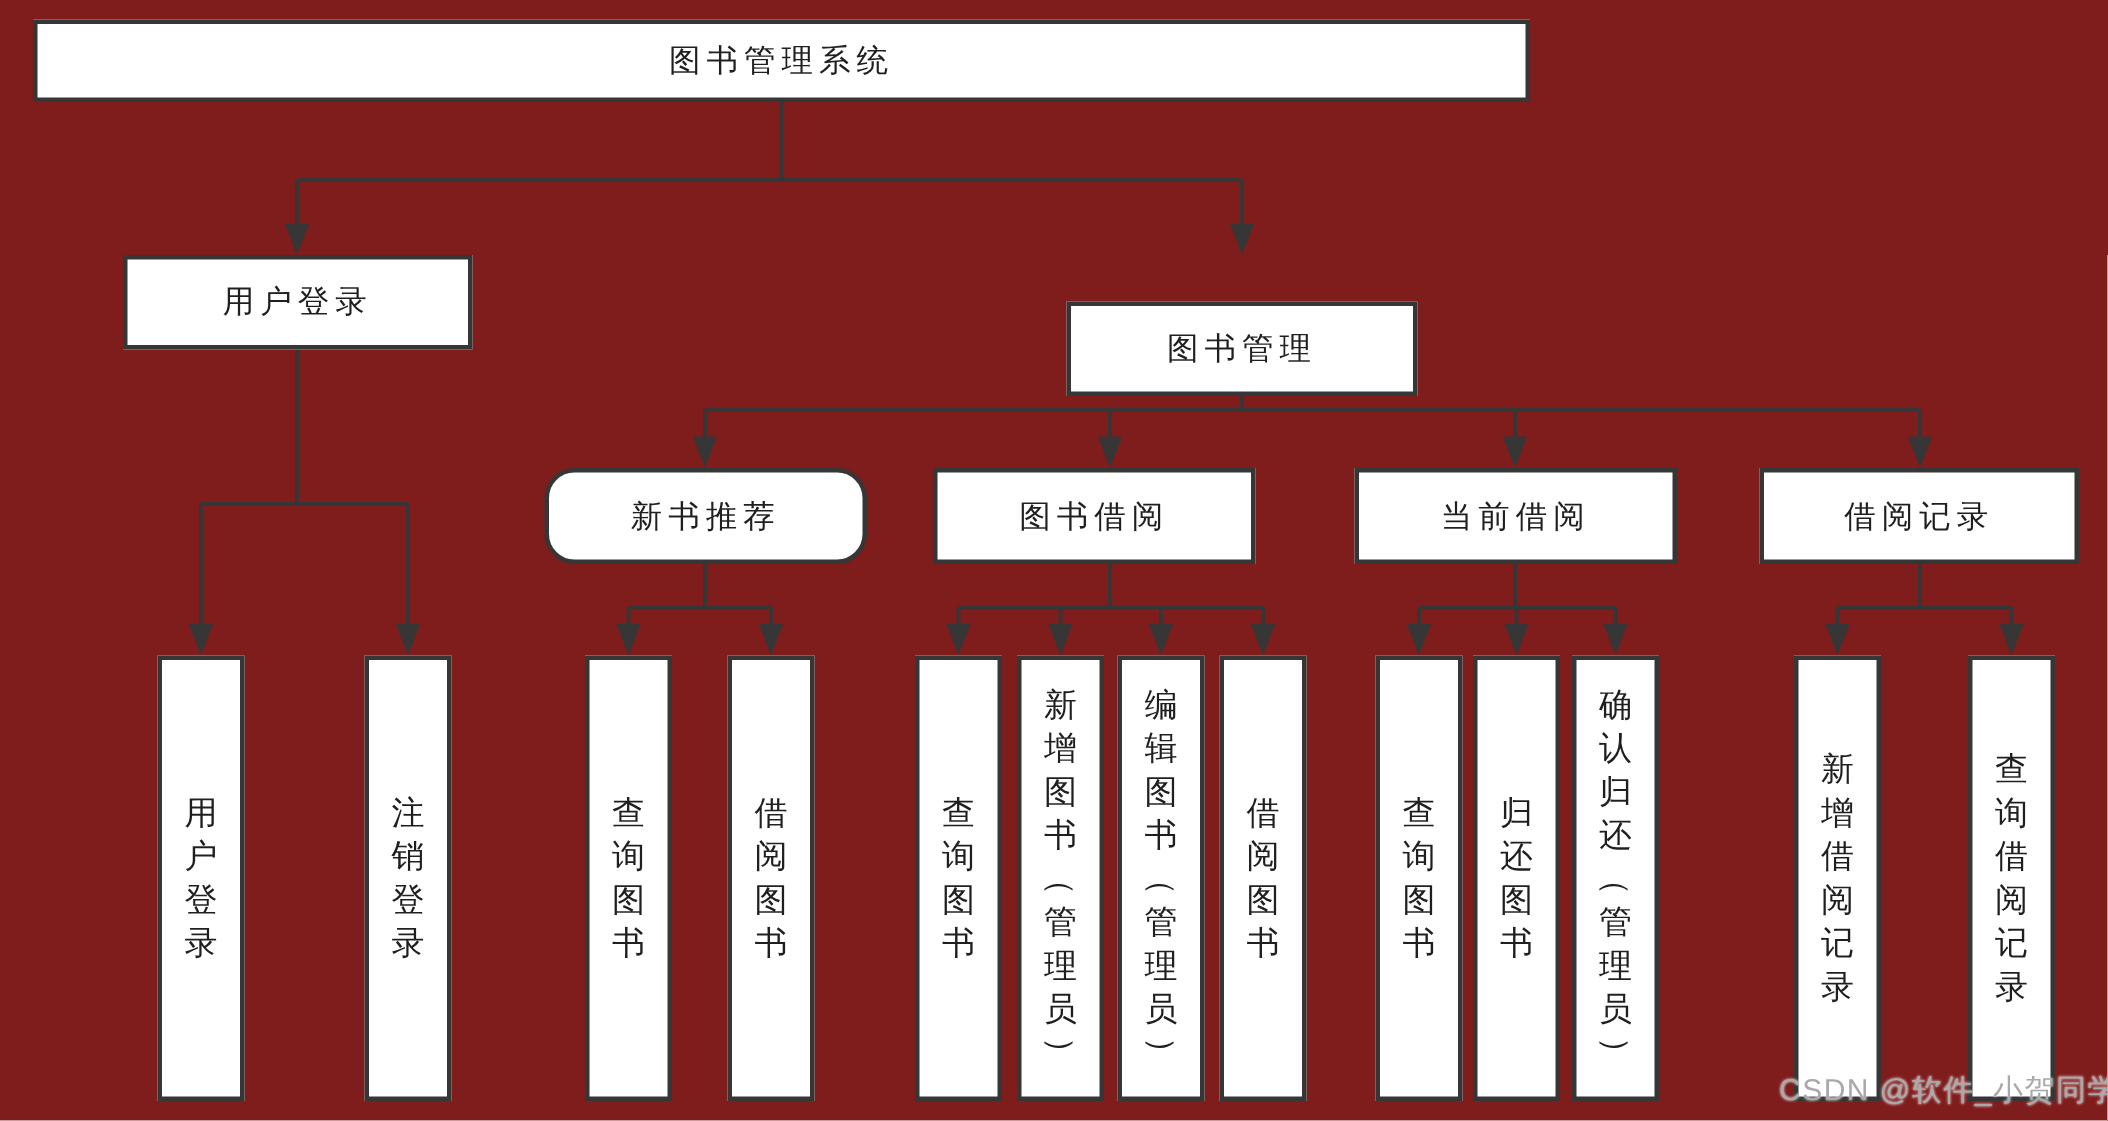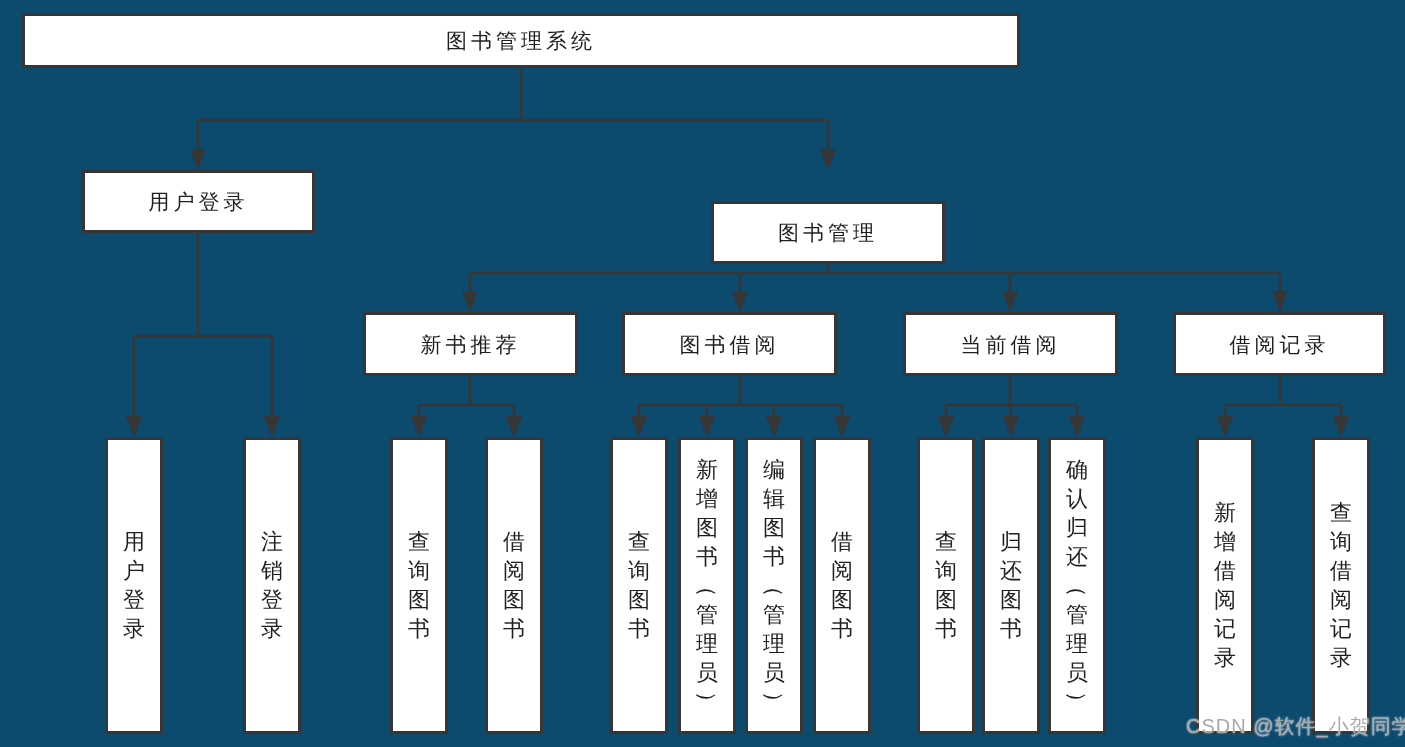--- a/index.html
+++ b/index.html
@@ -1,20 +1,20 @@
 <!DOCTYPE html>
 <html><head>
 <meta charset="utf-8">
 <style>
   html, body { margin: 0; padding: 0; background: #ffffff; }
   .stage {
     position: relative;
     width: 1405px;
     height: 747px;
-    background: #0c4a6e;
+    background: #7f1d1d;
     font-family: "Liberation Sans", "DejaVu Sans", sans-serif;
     color: #1f1f1f;
     overflow: hidden;
   }
   svg.connectors {
     position: absolute;
     left: 0; top: 0;
     width: 1405px; height: 747px;
     z-index: 1;
   }
@@ -110,21 +110,21 @@
     <span class="hlabel">图书管理系统</span>
   </div>
 
   <div class="node" style="left:82px; top:170px; width:233px; height:63px;">
     <span class="hlabel">用户登录</span>
   </div>
   <div class="node" style="left:711px; top:170px; width:234px; height:63px;margin-top:31px;">
     <span class="hlabel">图书管理</span>
   </div>
 
-  <div class="node" style="left:363px; top:312px; width:215px; height:64px;">
+  <div class="node" style="left:363px; top:312px; width:215px; height:64px;border-radius:20px;">
     <span class="hlabel">新书推荐</span>
   </div>
   <div class="node" style="left:622px; top:312px; width:215px; height:64px;">
     <span class="hlabel">图书借阅</span>
   </div>
   <div class="node" style="left:903px; top:312px; width:215px; height:64px;">
     <span class="hlabel">当前借阅</span>
   </div>
   <div class="node" style="left:1173px; top:312px; width:213px; height:64px;">
     <span class="hlabel">借阅记录</span>

